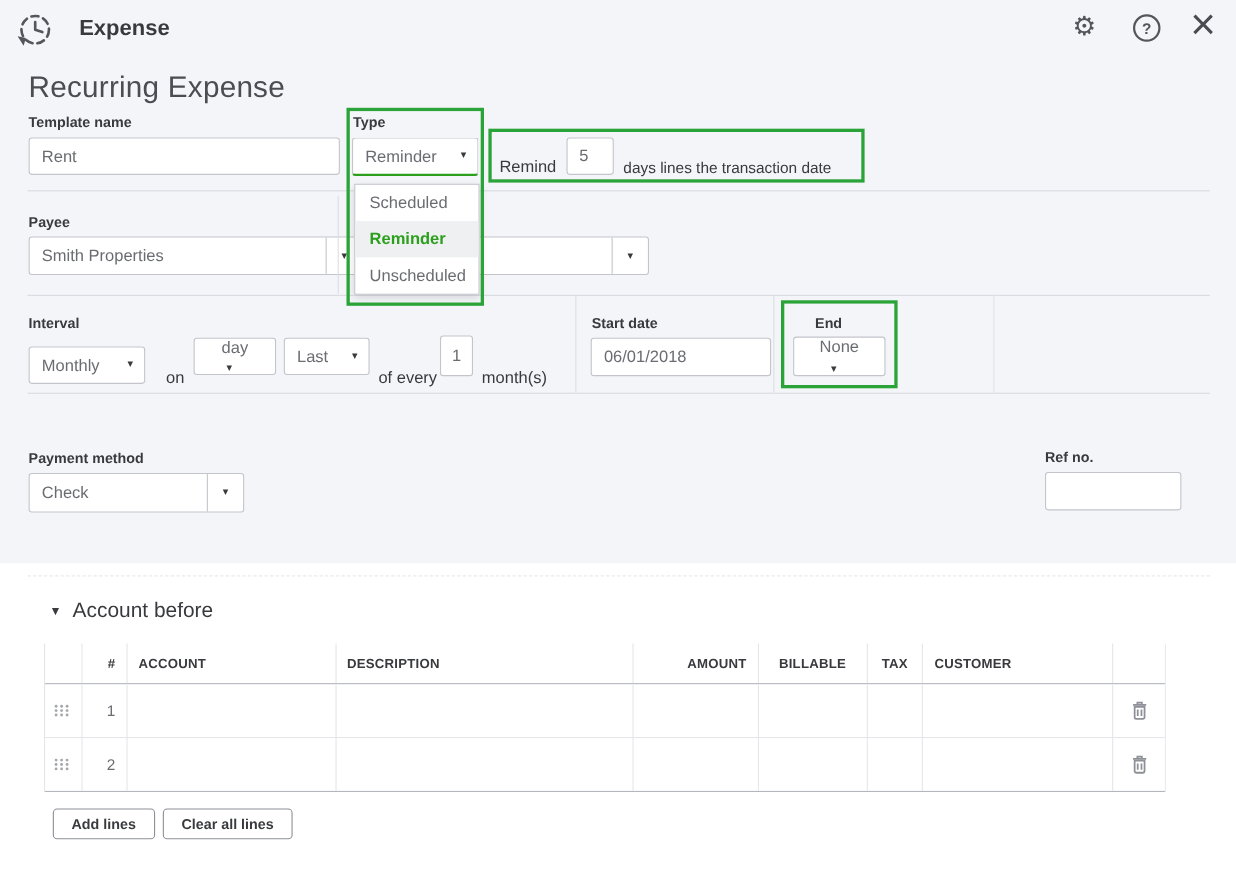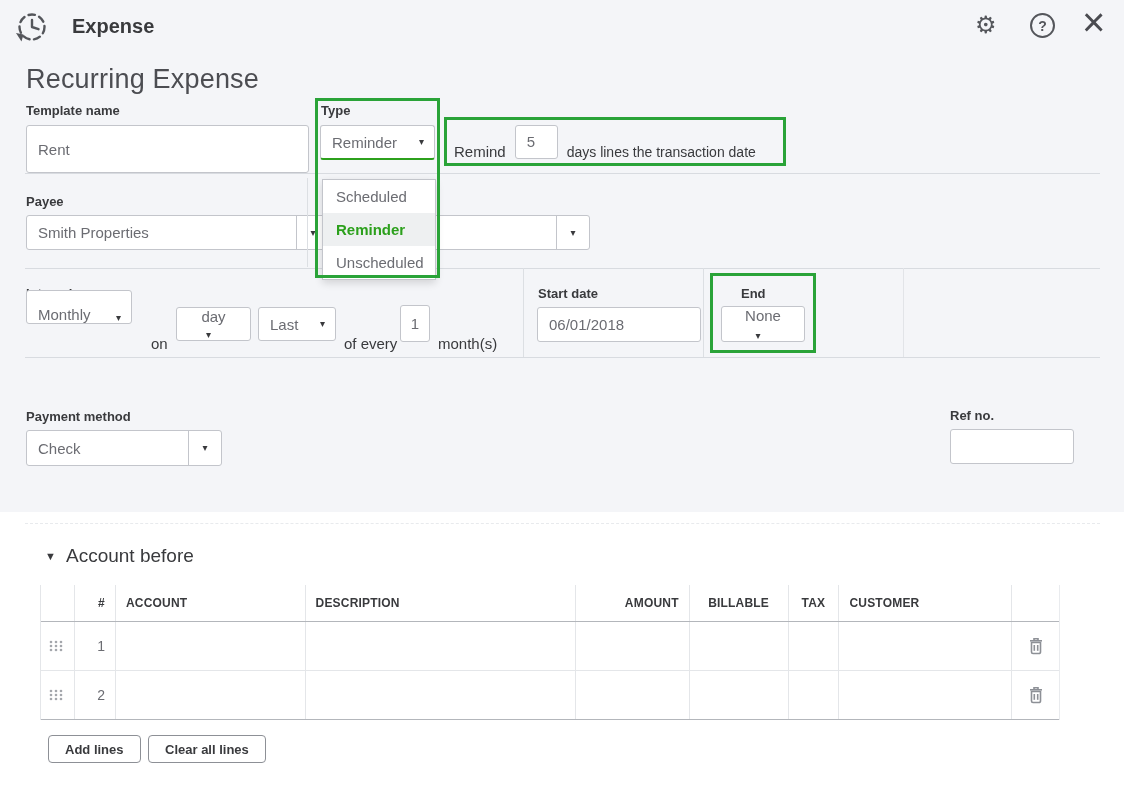--- a/index.html
+++ b/index.html
@@ -83,21 +83,21 @@
   </div>
   <div class="abs win-title" style="left:72px; top:15px;">Expense</div>
 
   <div class="abs hdr-icon gear-ic" style="left:975px; top:13px;">⚙</div>
   <div class="abs hdr-icon help-ic" style="left:1030px; top:13px;">?</div>
   <div class="abs hdr-icon close-ic" style="left:1082px; top:8px;">×</div>
 
   <div class="abs page-heading" style="left:26px; top:64px;">Recurring Expense</div>
 
   <div class="abs fld-label" style="left:26px; top:103px;">Template name</div>
-  <div class="abs tbox" style="left:26px; top:125px; width:283px; height:48px;">Rent</div>
+  <div class="abs tbox" style="left:26px; top:125px; width:283px; height:34px;">Rent</div>
 
   <div class="abs fld-label" style="left:321px; top:103px;">Type</div>
   <div class="abs combo" style="left:320px; top:125px; width:115px; height:35px; border-bottom:2px solid #2ca01c;">
     <span class="val">Reminder</span>
     <span class="arrow arrow-plain">▾</span>
   </div>
 
   <div class="abs" style="left:444px; top:117px; width:342px; height:49px; display:flex; align-items:center; gap:9px; padding-left:10px;">
     <span class="inline-txt">Remind</span>
     <span class="tbox" style="width:43px; height:34px;">5</span>
@@ -116,30 +116,30 @@
 
   <div class="vdiv" style="left:307px; top:178px; height:89px;"></div>
 
   <div class="abs combo" style="left:340px; top:215px; width:250px; height:35px; z-index:1;">
     <span class="val"></span>
     <span class="arrow-btn">
         <span class="arrow">▾</span>
       </span>
   </div>
 
-  <div class="dd-panel" style="left:322px; top:167px; width:114px;margin-top:12px;">
+  <div class="dd-panel" style="left:322px; top:167px; width:114px;">
     <div class="dd-item">Scheduled</div>
     <div class="dd-item sel">Reminder</div>
     <div class="dd-item">Unscheduled</div>
   </div>
 
   <div class="hdiv" style="left:25px; top:268px; width:1075px;"></div>
 
   <div class="abs fld-label" style="left:26px; top:286px;">Interval</div>
-  <div class="abs combo" style="left:26px; top:290px; width:106px; height:34px;align-items:flex-end;">
+  <div class="abs combo" style="left:26px; top:315px; width:106px; height:34px;">
     <span class="val">Monthly</span>
     <span class="arrow arrow-plain">▾</span>
   </div>
   <div class="abs inline-txt" style="left:151px; top:315px;">on</div>
   <div class="abs combo" style="left:176px; top:307px; width:75px; height:34px;flex-direction:column;">
     <span class="val">day</span>
     <span class="arrow arrow-plain">▾</span>
   </div>
   <div class="abs combo" style="left:258px; top:307px; width:78px; height:34px;">
     <span class="val">Last</span>

